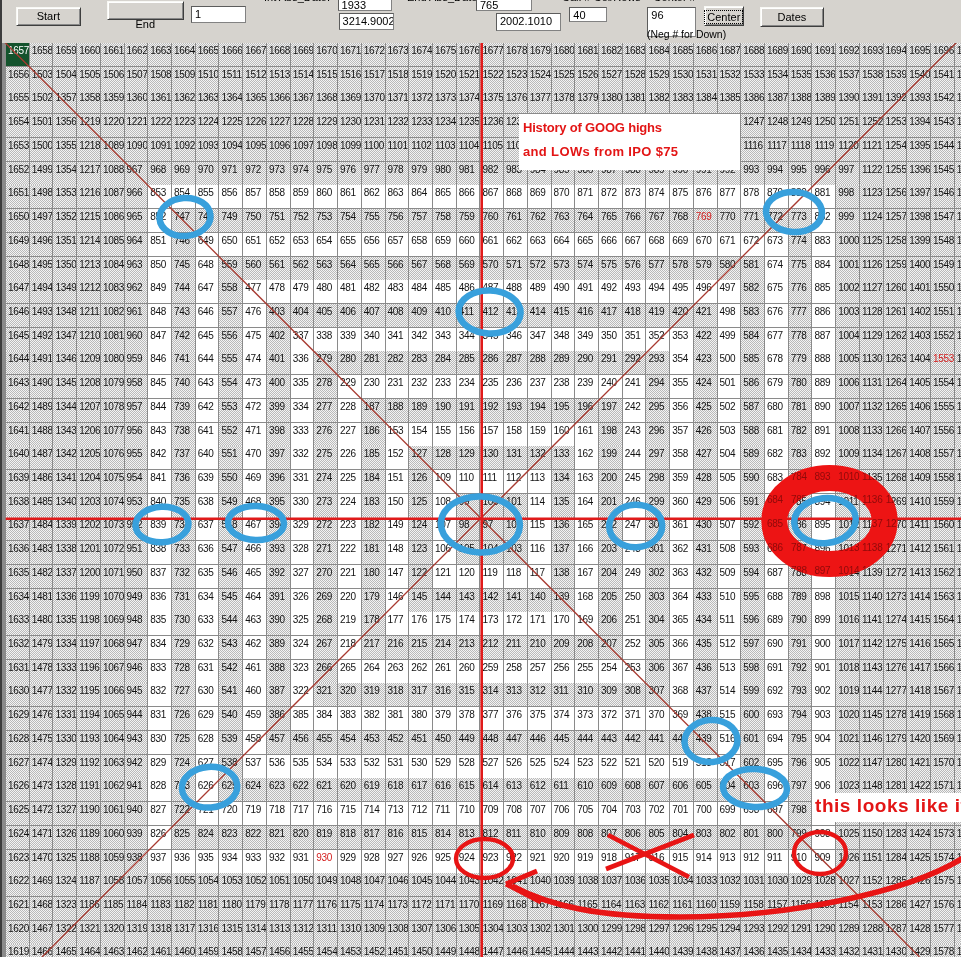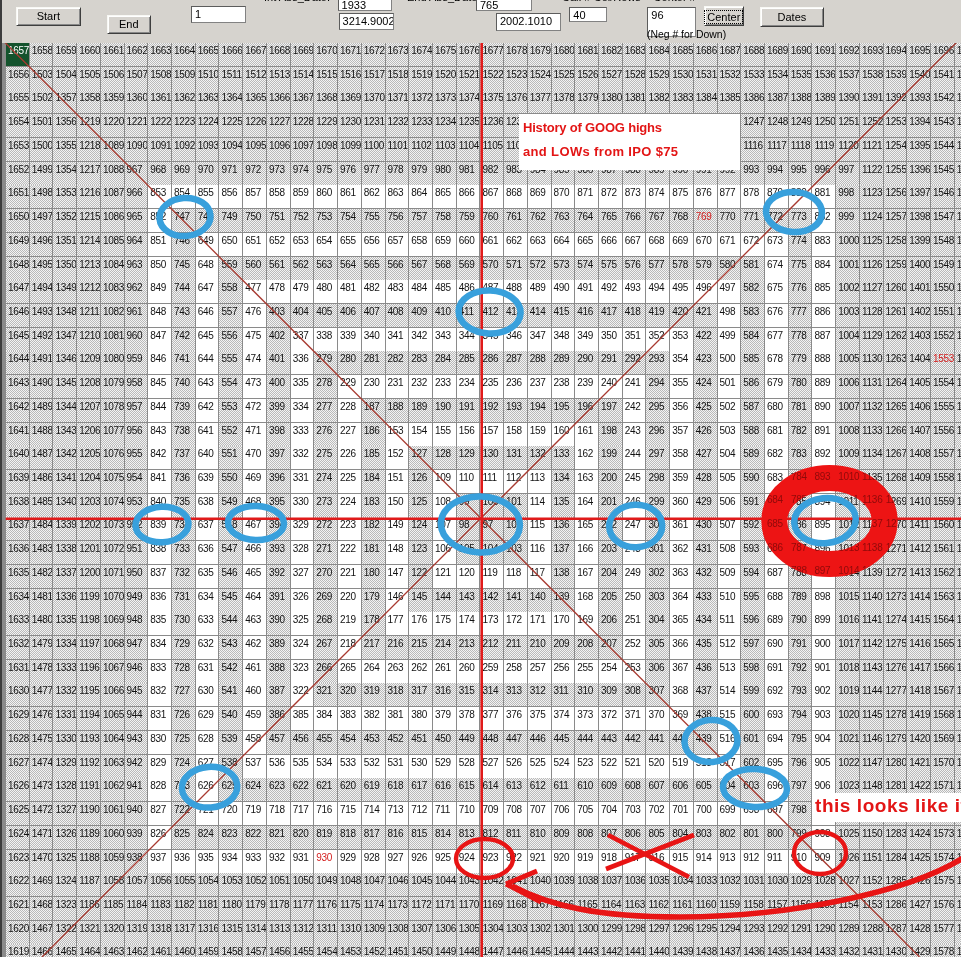--- a/index.html
+++ b/index.html
@@ -21,21 +21,21 @@
 .r b.e{color:#d42020}
 .r b.s{background:#14532d;color:#fff}
 #edge{position:absolute;left:0;top:43px;width:5.7px;height:914px;background:#8a8a8a;border-left:2px solid #3c3c3c;z-index:2}
 svg{position:absolute;left:0;top:0}
 #lines{z-index:3}
 #ann{z-index:6}
 .note{position:absolute;background:#fff;color:#e31515;font-weight:700;font-size:13px;letter-spacing:-0.2px;white-space:nowrap;z-index:4}
 </style></head><body>
 <div id="tb">
 <div class="btn" style="left:13.7px;top:6.9px;width:65.3px;height:18.9px;padding-top:2px">Start</div>
-<div class="btn" style="left:104.8px;top:15px;width:44px;height:18.9px;padding-top:2px">End</div>
+<div class="btn" style="left:104.8px;top:1px;width:77px;height:18.9px;padding-top:16px">End</div>
 <div class="fld" style="left:188.9px;top:6.2px;width:54.9px;height:17.2px">1</div>
 <div class="lbl" style="left:262px;top:-9px">Int Abs_Date:</div>
 <div class="fld" style="left:335.6px;top:-9px;width:54.3px;height:20px;padding-top:7px">1933</div>
 <div class="fld" style="left:336.6px;top:12.5px;width:55px;height:17.5px">3214.9002</div>
 <div class="lbl" style="left:405px;top:-9px">End Abs_Date:</div>
 <div class="fld" style="left:474px;top:-9px;width:56px;height:20px;padding-top:7px">765</div>
 <div class="fld" style="left:494px;top:12.5px;width:64.5px;height:18px">2002.1010</div>
 <div class="lbl" style="left:560px;top:-9px">Cal. # Col/Rows</div>
 <div class="fld" style="left:567.3px;top:7.3px;width:37.4px;height:15px">40</div>
 <div class="lbl" style="left:651.6px;top:-9px">Center #</div>

